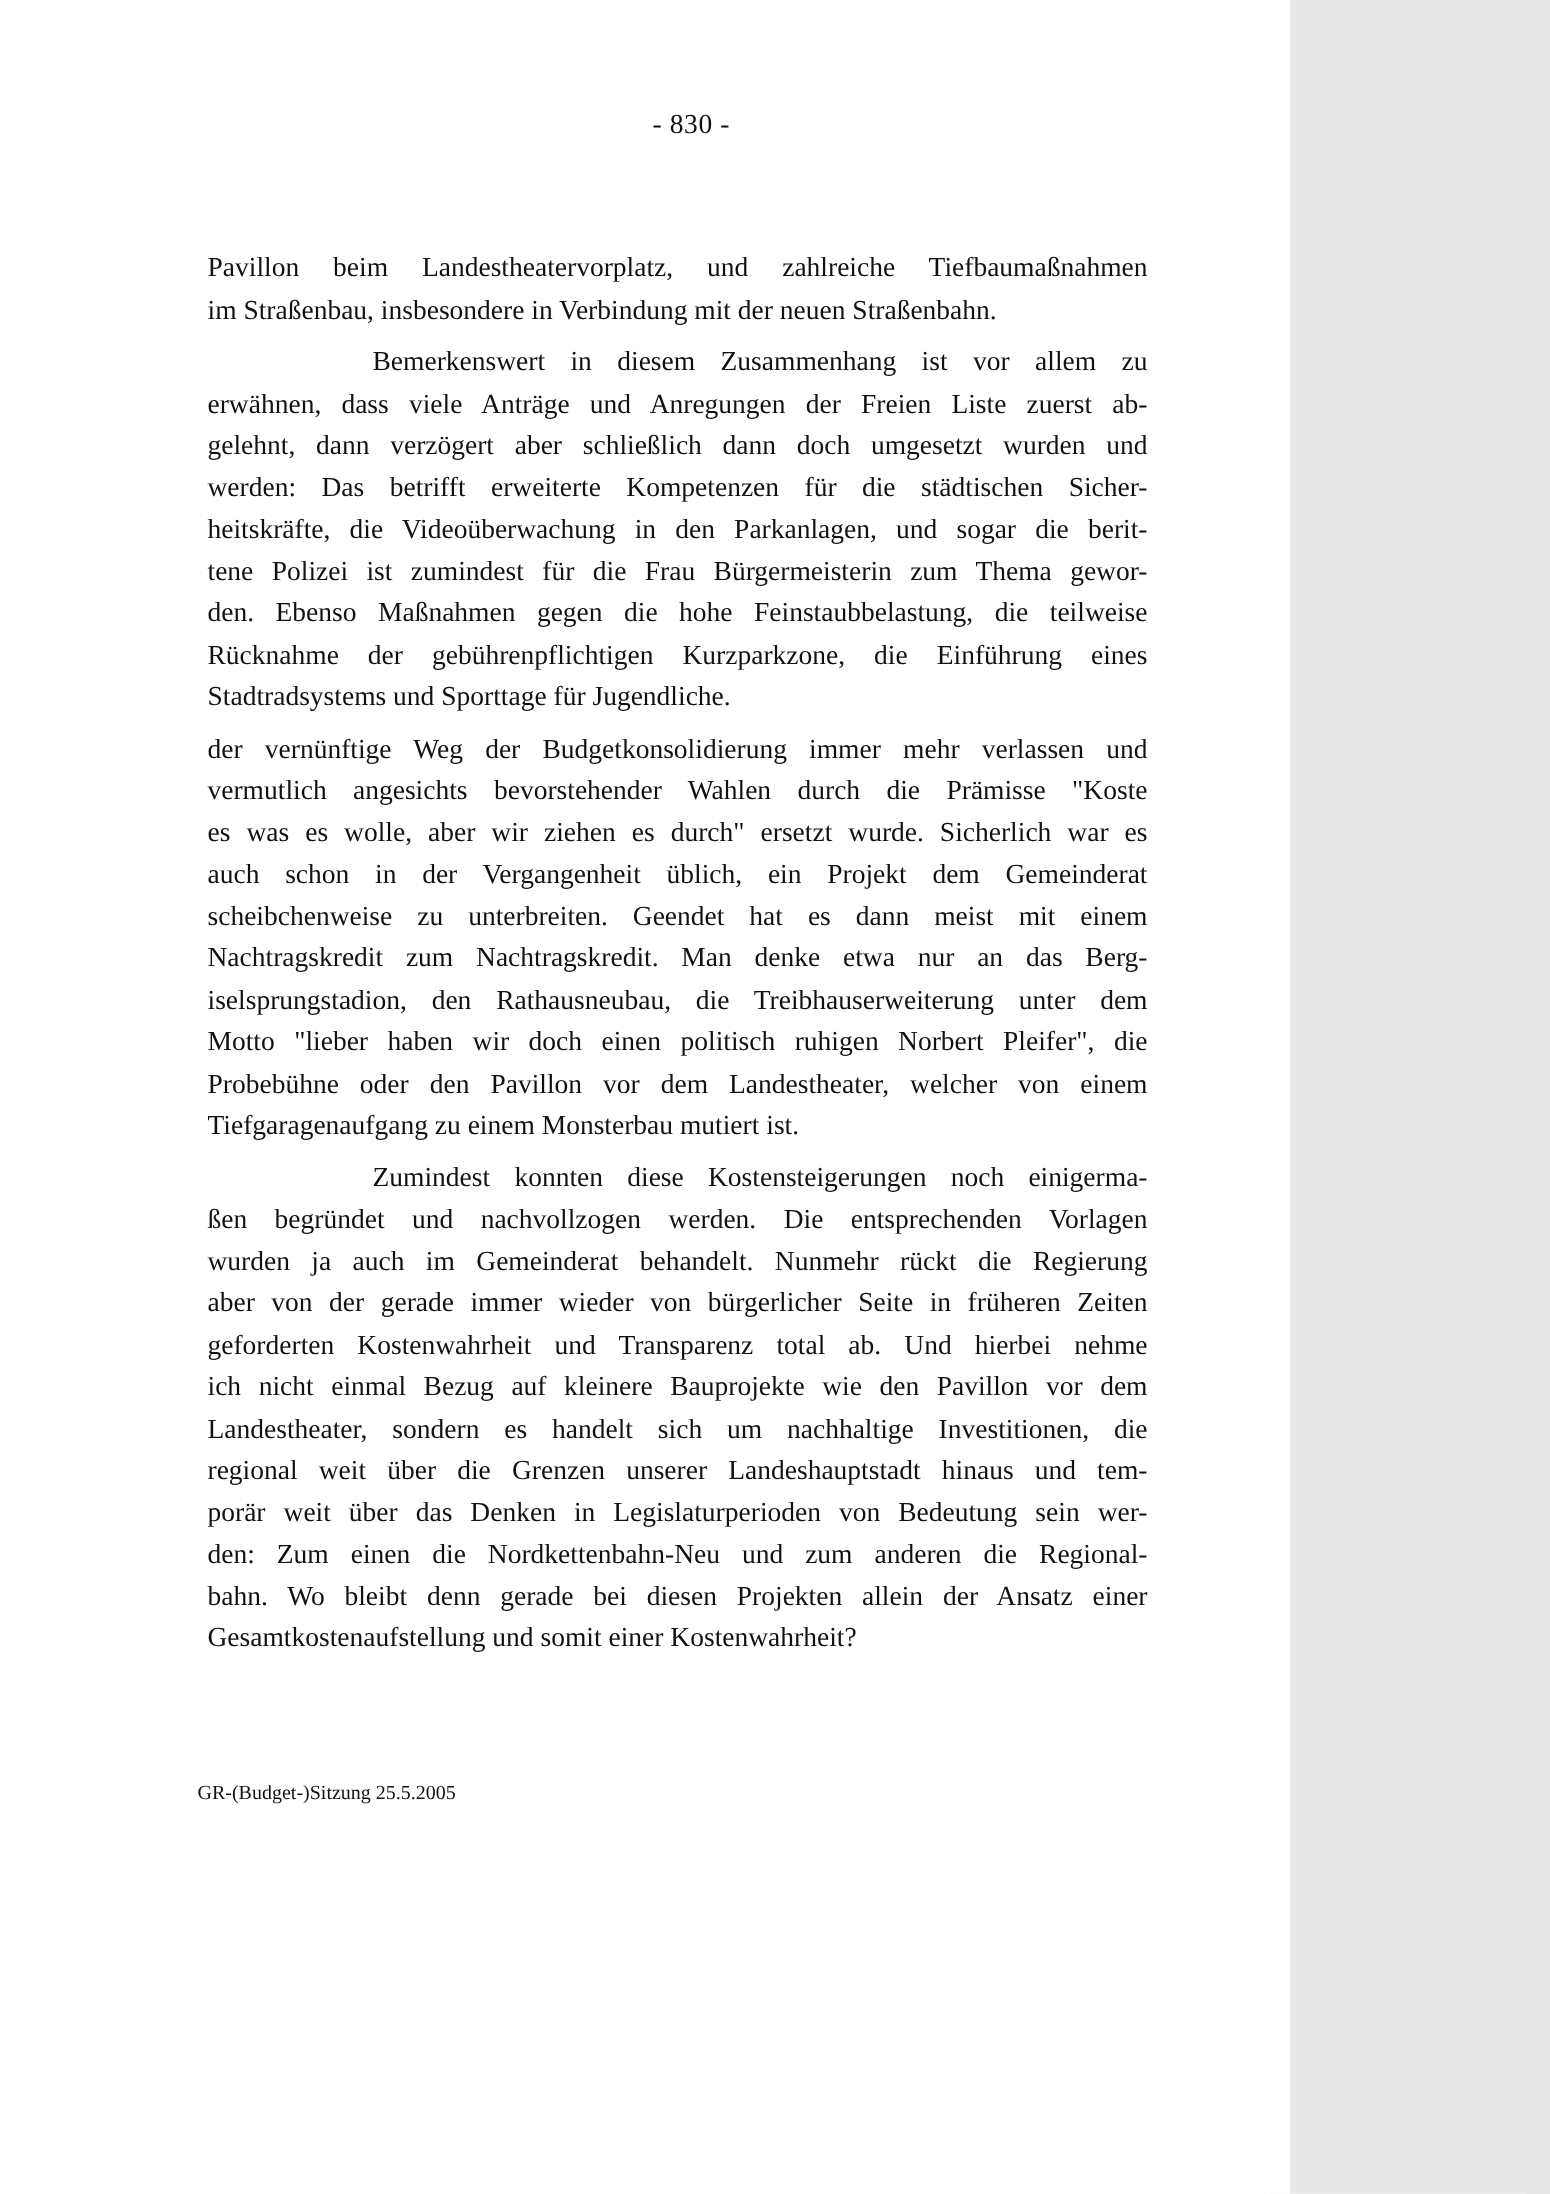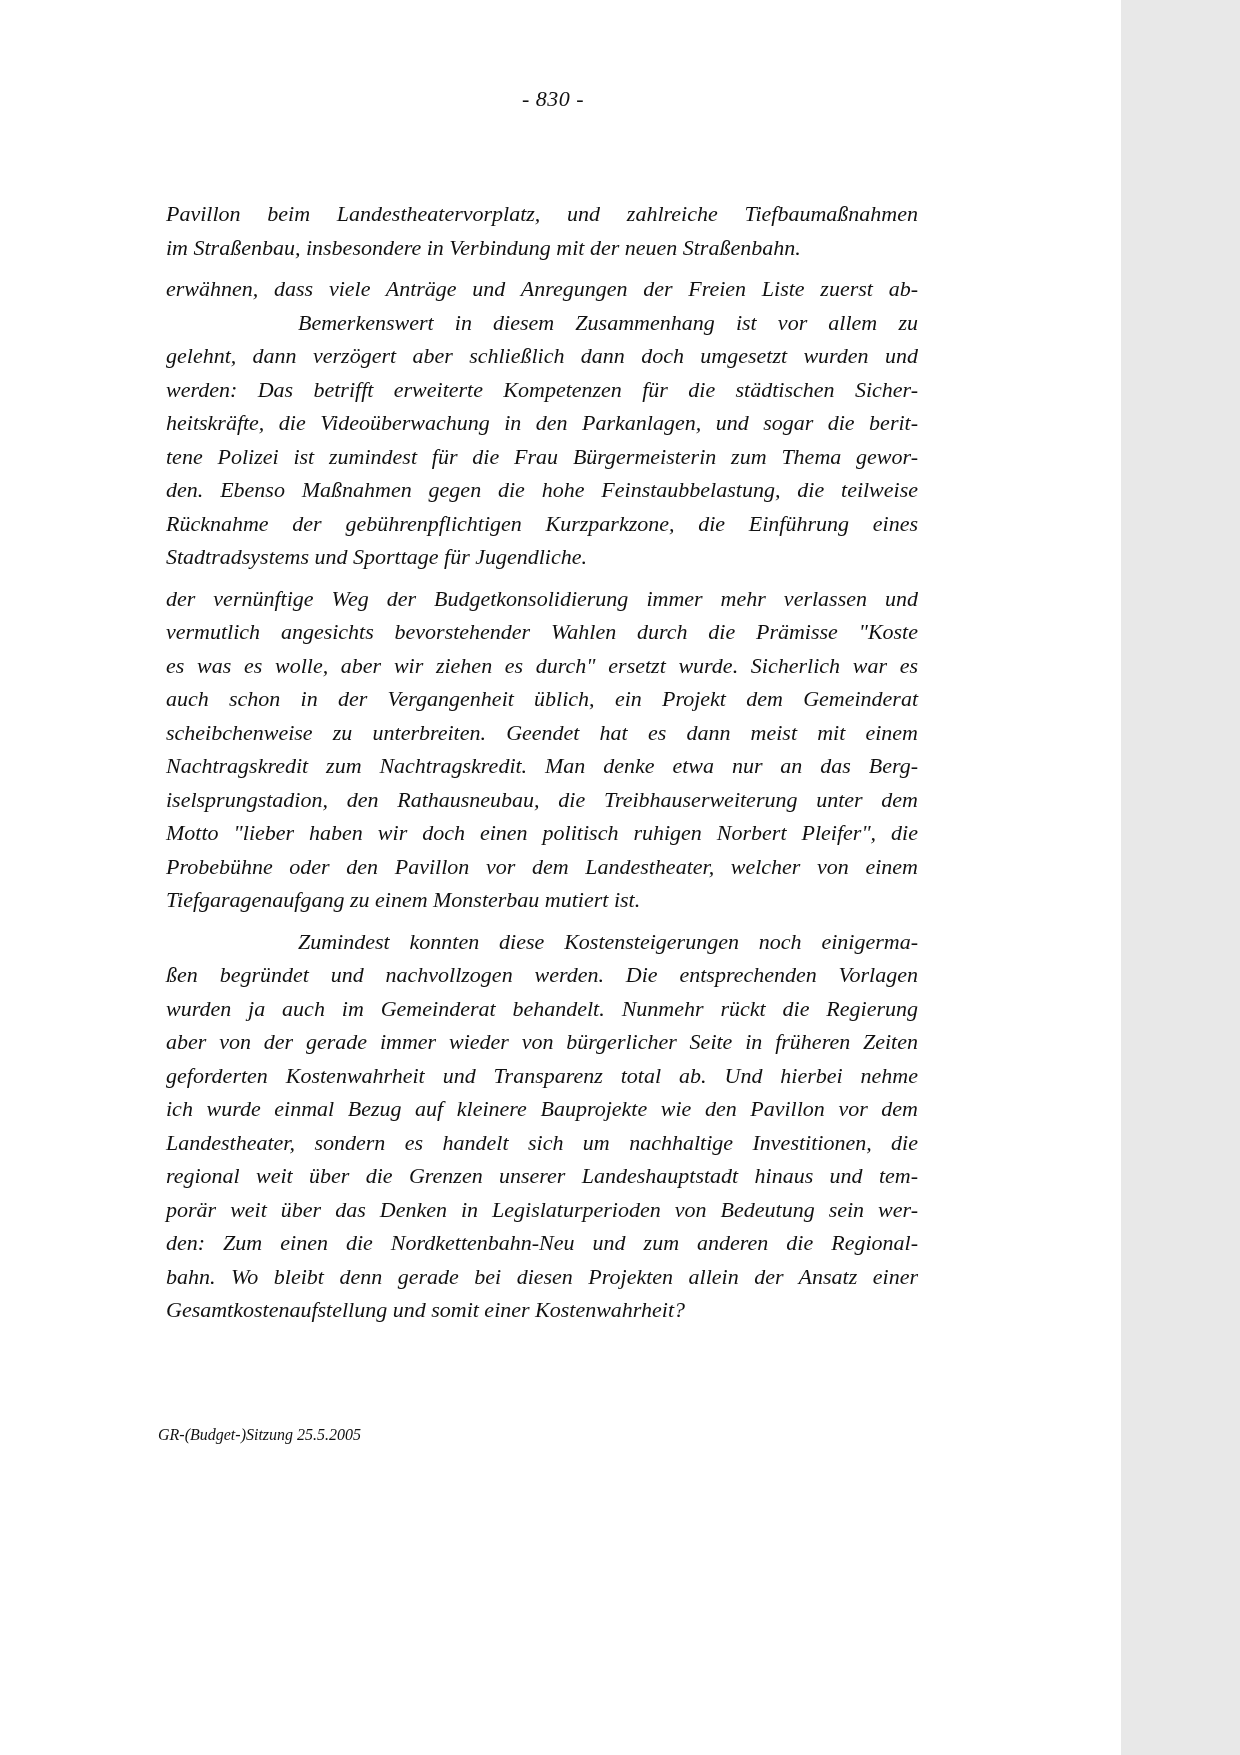--- a/index.html
+++ b/index.html
@@ -7,25 +7,24 @@
     --text-color:#111111;
   }
   html,body{margin:0;padding:0;}
   body{
     width:1240px;height:1755px;
     background:#e8e8e8;
     font-family:"Liberation Serif","DejaVu Serif",serif;
   }
   .page{
     position:relative;
-    width:1121px;height:1755px;
+    width:1032px;height:1755px;
     background:var(--page-bg);
     color:var(--text-color);
     overflow:hidden;
-    font-style:italic;
   }
   .page-number{
     position:absolute;
     top:86px;left:158px;width:790px;
     text-align:center;
     font-size:22px;
     letter-spacing:0.5px;
   }
   .document-body{
     position:absolute;
@@ -53,22 +52,22 @@
 
 <div class="page">
   <div class="page-number">- 830 -</div>
 
   <div class="document-body">
       <div class="paragraph">
         <div class="line">Pavillon beim Landestheatervorplatz, und zahlreiche Tiefbaumaßnahmen</div>
         <div class="line lastline">im Straßenbau, insbesondere in Verbindung mit der neuen Straßenbahn.</div>
       </div>
       <div class="paragraph">
+        <div class="line first">Bemerkenswert in diesem Zusammenhang ist vor allem zu</div>
         <div class="line">erwähnen, dass viele Anträge und Anregungen der Freien Liste zuerst ab-</div>
-        <div class="line first">Bemerkenswert in diesem Zusammenhang ist vor allem zu</div>
         <div class="line">gelehnt, dann verzögert aber schließlich dann doch umgesetzt wurden und</div>
         <div class="line">werden: Das betrifft erweiterte Kompetenzen für die städtischen Sicher-</div>
         <div class="line">heitskräfte, die Videoüberwachung in den Parkanlagen, und sogar die berit-</div>
         <div class="line">tene Polizei ist zumindest für die Frau Bürgermeisterin zum Thema gewor-</div>
         <div class="line">den. Ebenso Maßnahmen gegen die hohe Feinstaubbelastung, die teilweise</div>
         <div class="line">Rücknahme der gebührenpflichtigen Kurzparkzone, die Einführung eines</div>
         <div class="line lastline">Stadtradsystems und Sporttage für Jugendliche.</div>
       </div>
       <div class="paragraph">
         <div class="line">der vernünftige Weg der Budgetkonsolidierung immer mehr verlassen und</div>
@@ -81,21 +80,21 @@
         <div class="line">Motto "lieber haben wir doch einen politisch ruhigen Norbert Pleifer", die</div>
         <div class="line">Probebühne oder den Pavillon vor dem Landestheater, welcher von einem</div>
         <div class="line lastline">Tiefgaragenaufgang zu einem Monsterbau mutiert ist.</div>
       </div>
       <div class="paragraph">
         <div class="line first">Zumindest konnten diese Kostensteigerungen noch einigerma-</div>
         <div class="line">ßen begründet und nachvollzogen werden. Die entsprechenden Vorlagen</div>
         <div class="line">wurden ja auch im Gemeinderat behandelt. Nunmehr rückt die Regierung</div>
         <div class="line">aber von der gerade immer wieder von bürgerlicher Seite in früheren Zeiten</div>
         <div class="line">geforderten Kostenwahrheit und Transparenz total ab. Und hierbei nehme</div>
-        <div class="line">ich wurde einmal Bezug auf kleinere Bauprojekte wie den Pavillon vor dem</div>
+        <div class="line">ich nicht einmal Bezug auf kleinere Bauprojekte wie den Pavillon vor dem</div>
         <div class="line">Landestheater, sondern es handelt sich um nachhaltige Investitionen, die</div>
         <div class="line">regional weit über die Grenzen unserer Landeshauptstadt hinaus und tem-</div>
         <div class="line">porär weit über das Denken in Legislaturperioden von Bedeutung sein wer-</div>
         <div class="line">den: Zum einen die Nordkettenbahn-Neu und zum anderen die Regional-</div>
         <div class="line">bahn. Wo bleibt denn gerade bei diesen Projekten allein der Ansatz einer</div>
         <div class="line lastline">Gesamtkostenaufstellung und somit einer Kostenwahrheit?</div>
       </div>
     </div>
 
   <div class="page-footer">GR-(Budget-)Sitzung 25.5.2005</div>

